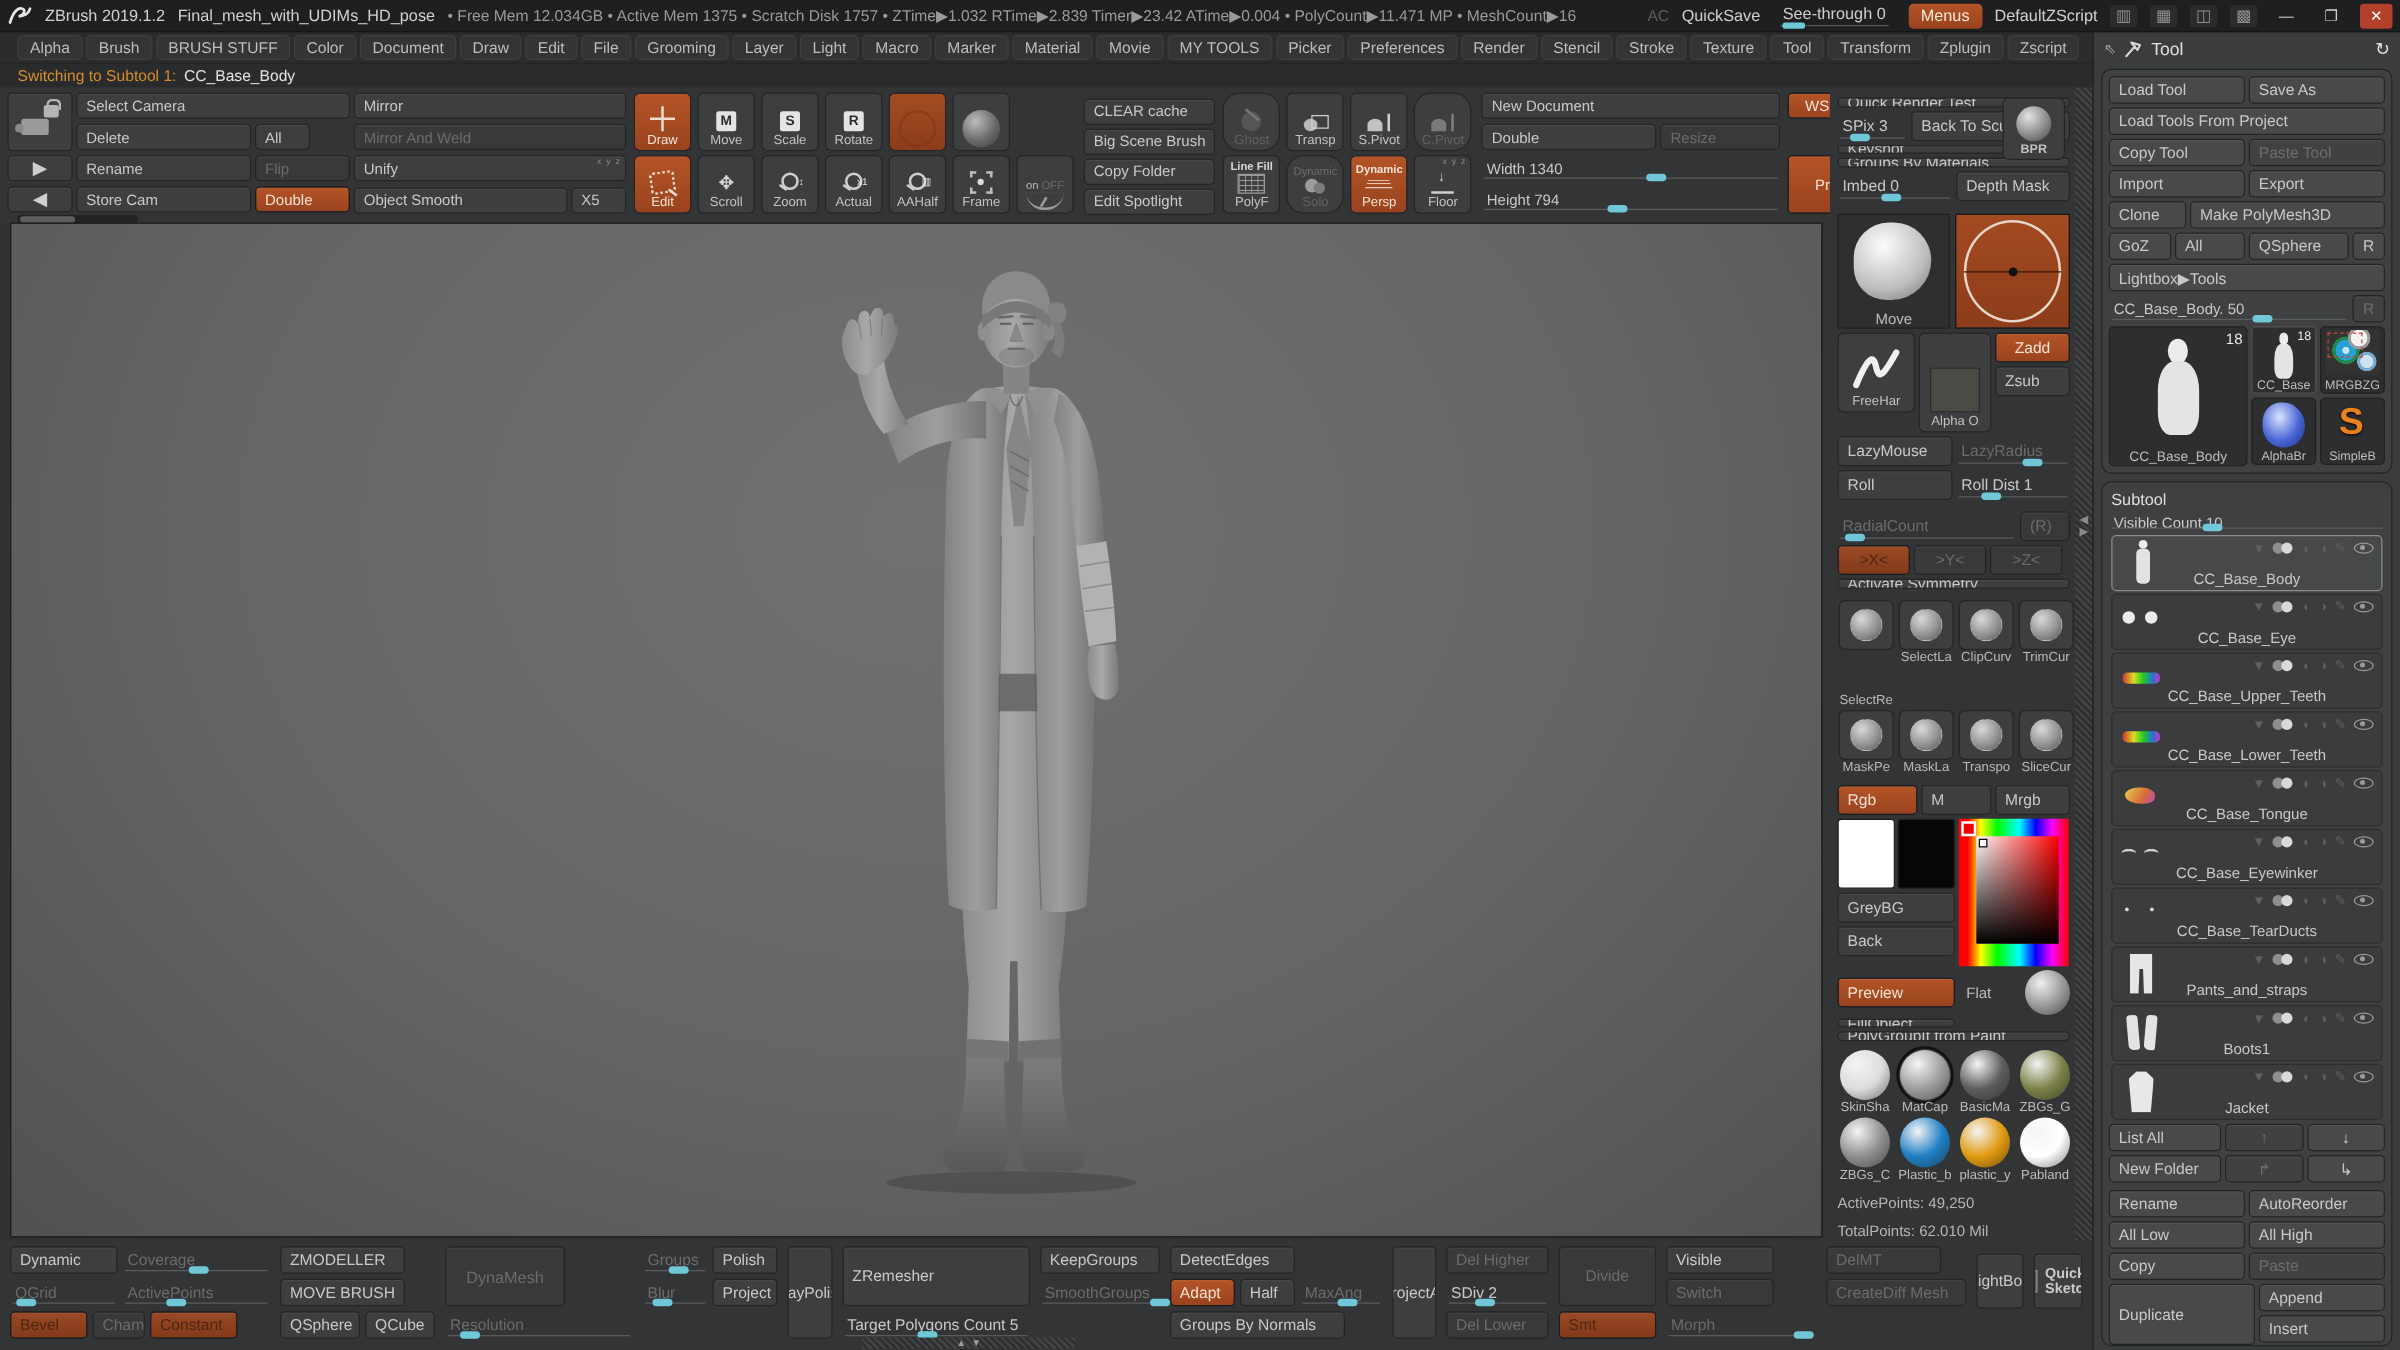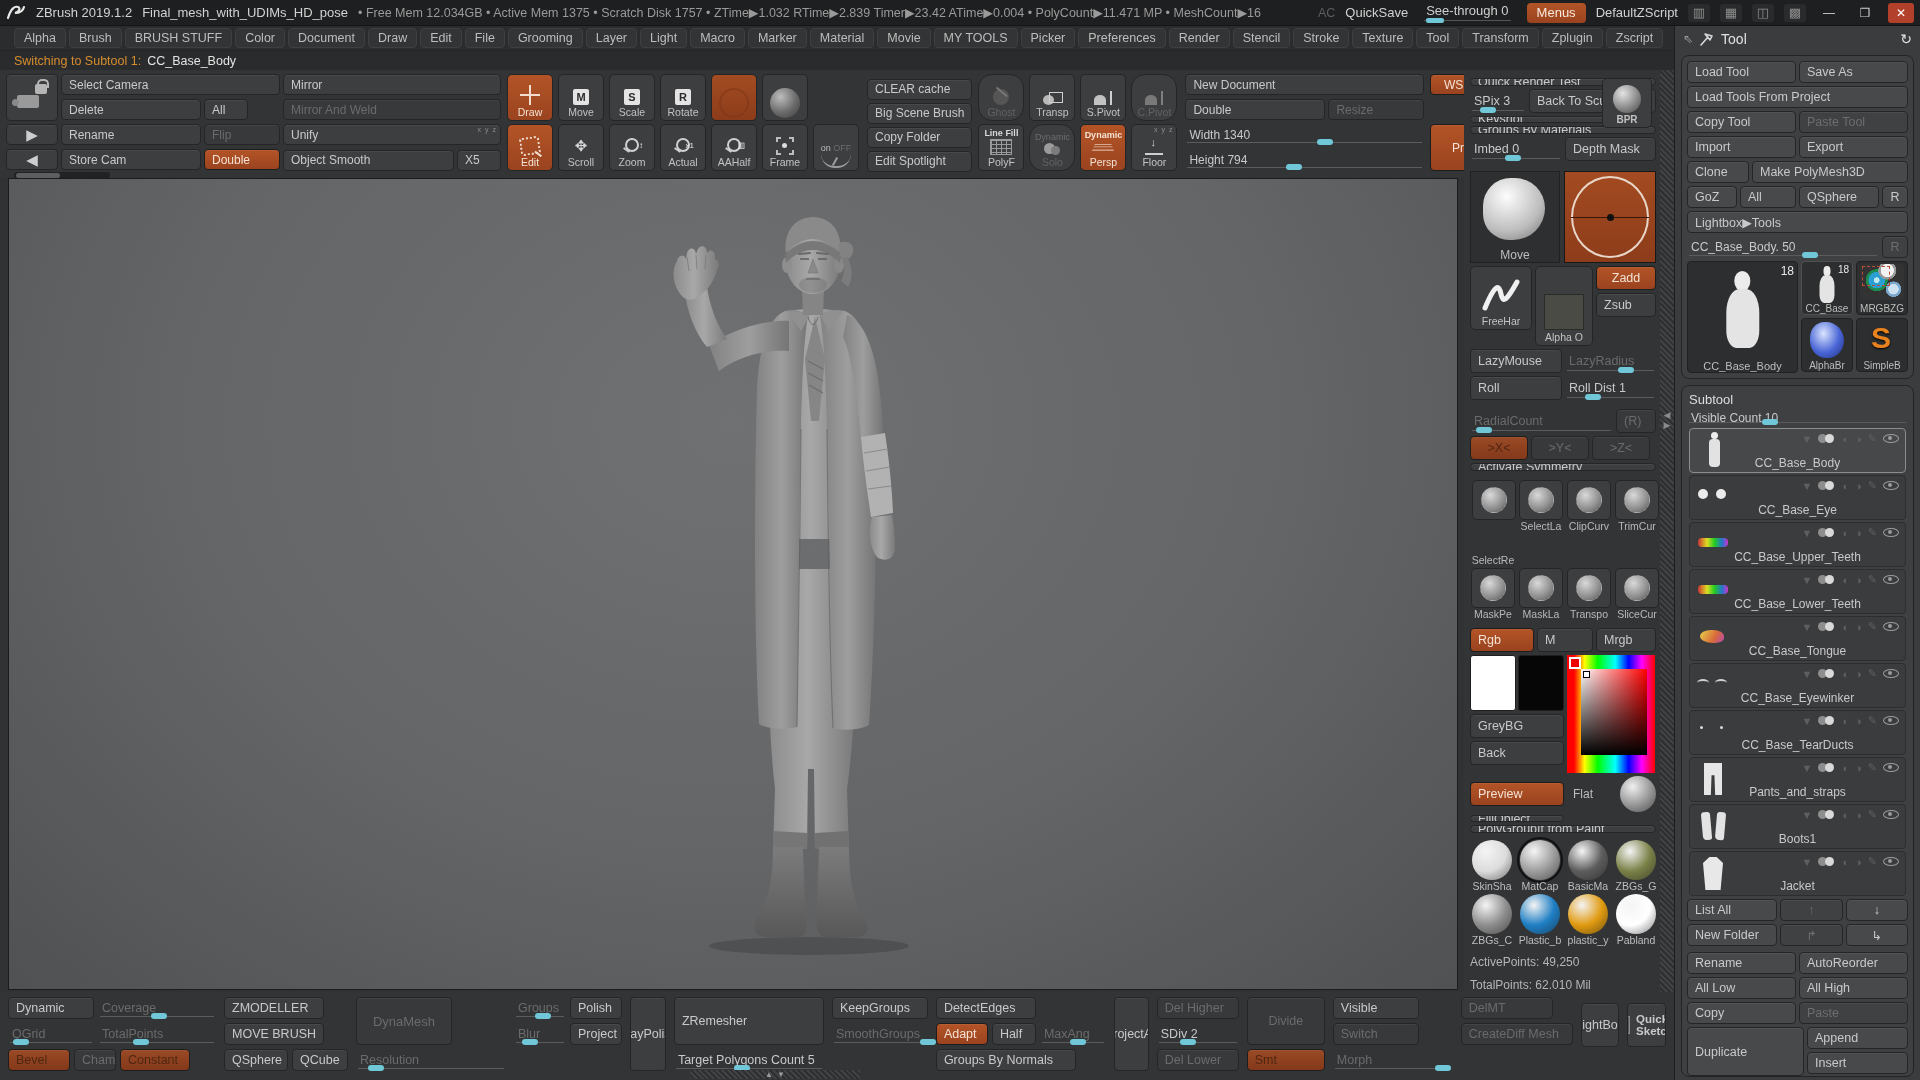--- a/index.html
+++ b/index.html
@@ -562,21 +562,21 @@
       <div class="btn orange-off center" style="width:58px">&gt;X&lt;</div>
       <div class="btn dim center" style="width:58px">&gt;Y&lt;</div>
       <div class="btn dim center" style="width:58px">&gt;Z&lt;</div>
     </div>
     <div class="btn" style="height:26px">Activate Symmetry</div>
 
     <div style="height:16px"></div>
 
     <div style="display:grid;grid-template-columns:repeat(4,46px);gap:2px;">
 
-        <div style="display:flex;flex-direction:column;align-items:flex-end;gap:34px;">
+        <div style="display:flex;flex-direction:column;align-items:center;gap:34px;">
           <div class="stroke-ico">
             <span class="i-ball" style="width:26px;height:26px;background:radial-gradient(circle at 35% 30%,#d9d9d9,#8e8e8e 60%,#555);border:1px dashed #cfcfcf55;"></span>
           </div>
           <span class="stroke-lbl">SelectRe</span>
         </div>
 
         <div style="display:flex;flex-direction:column;align-items:center;">
           <div class="stroke-ico">
             <span class="i-ball" style="width:26px;height:26px;background:radial-gradient(circle at 35% 30%,#d9d9d9,#8e8e8e 60%,#555);border:1px dashed #cfcfcf55;"></span>
           </div>
@@ -950,21 +950,21 @@
   </div>
 
   <div id="bottombar">
     <div class="bb-col">
       <div class="bb-row">
         <div class="btn" style="width:86px">Dynamic</div>
         <div class="slider dim" style="width:118px;--p:45%">Coverage</div>
       </div>
       <div class="bb-row">
         <div class="slider dim" style="width:86px;--p:6%">QGrid</div>
-        <div class="slider dim" style="width:118px;--p:30%">TotalPoints</div>
+        <div class="slider dim" style="width:118px;--p:30%">ActivePoints</div>
       </div>
       <div class="bb-row">
         <div class="btn orange-off" style="width:62px">Bevel</div>
         <div class="btn dim" style="width:42px">Chamfer</div>
         <div class="btn orange-off" style="width:70px">Constant</div>
       </div>
     </div>
 
     <div class="bb-col">
       <div class="btn" style="width:100px">ZMODELLER</div>

